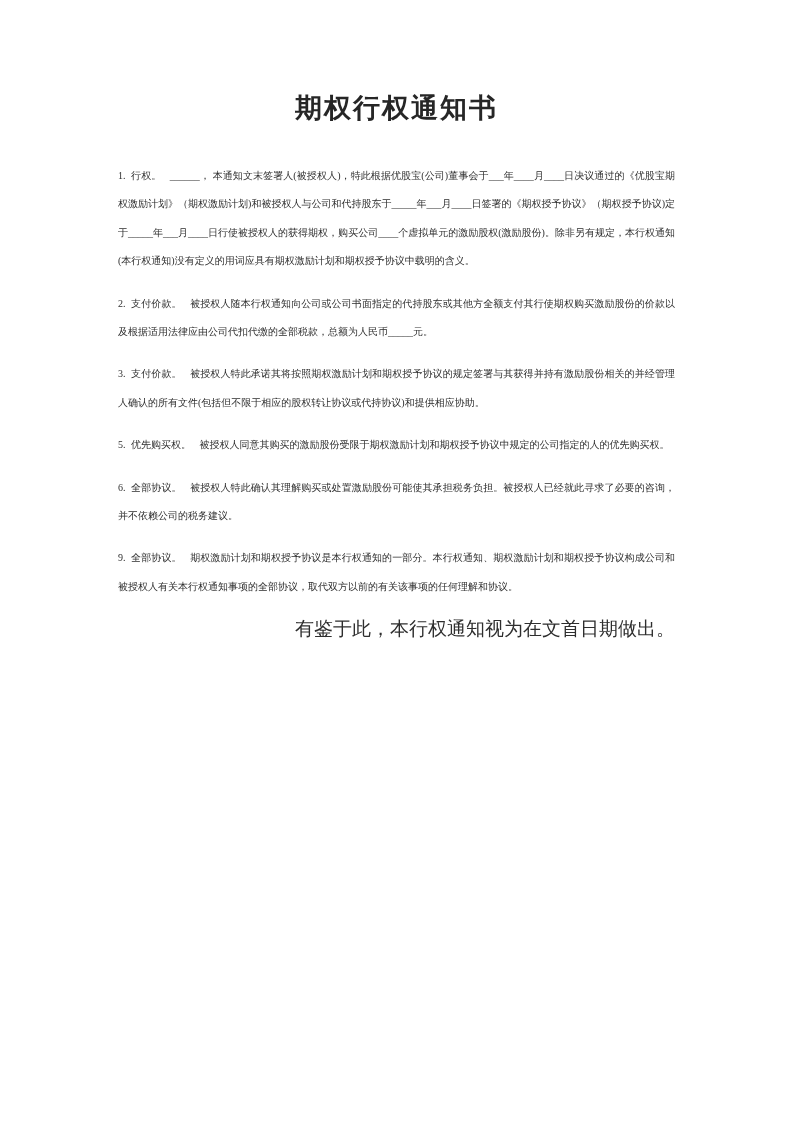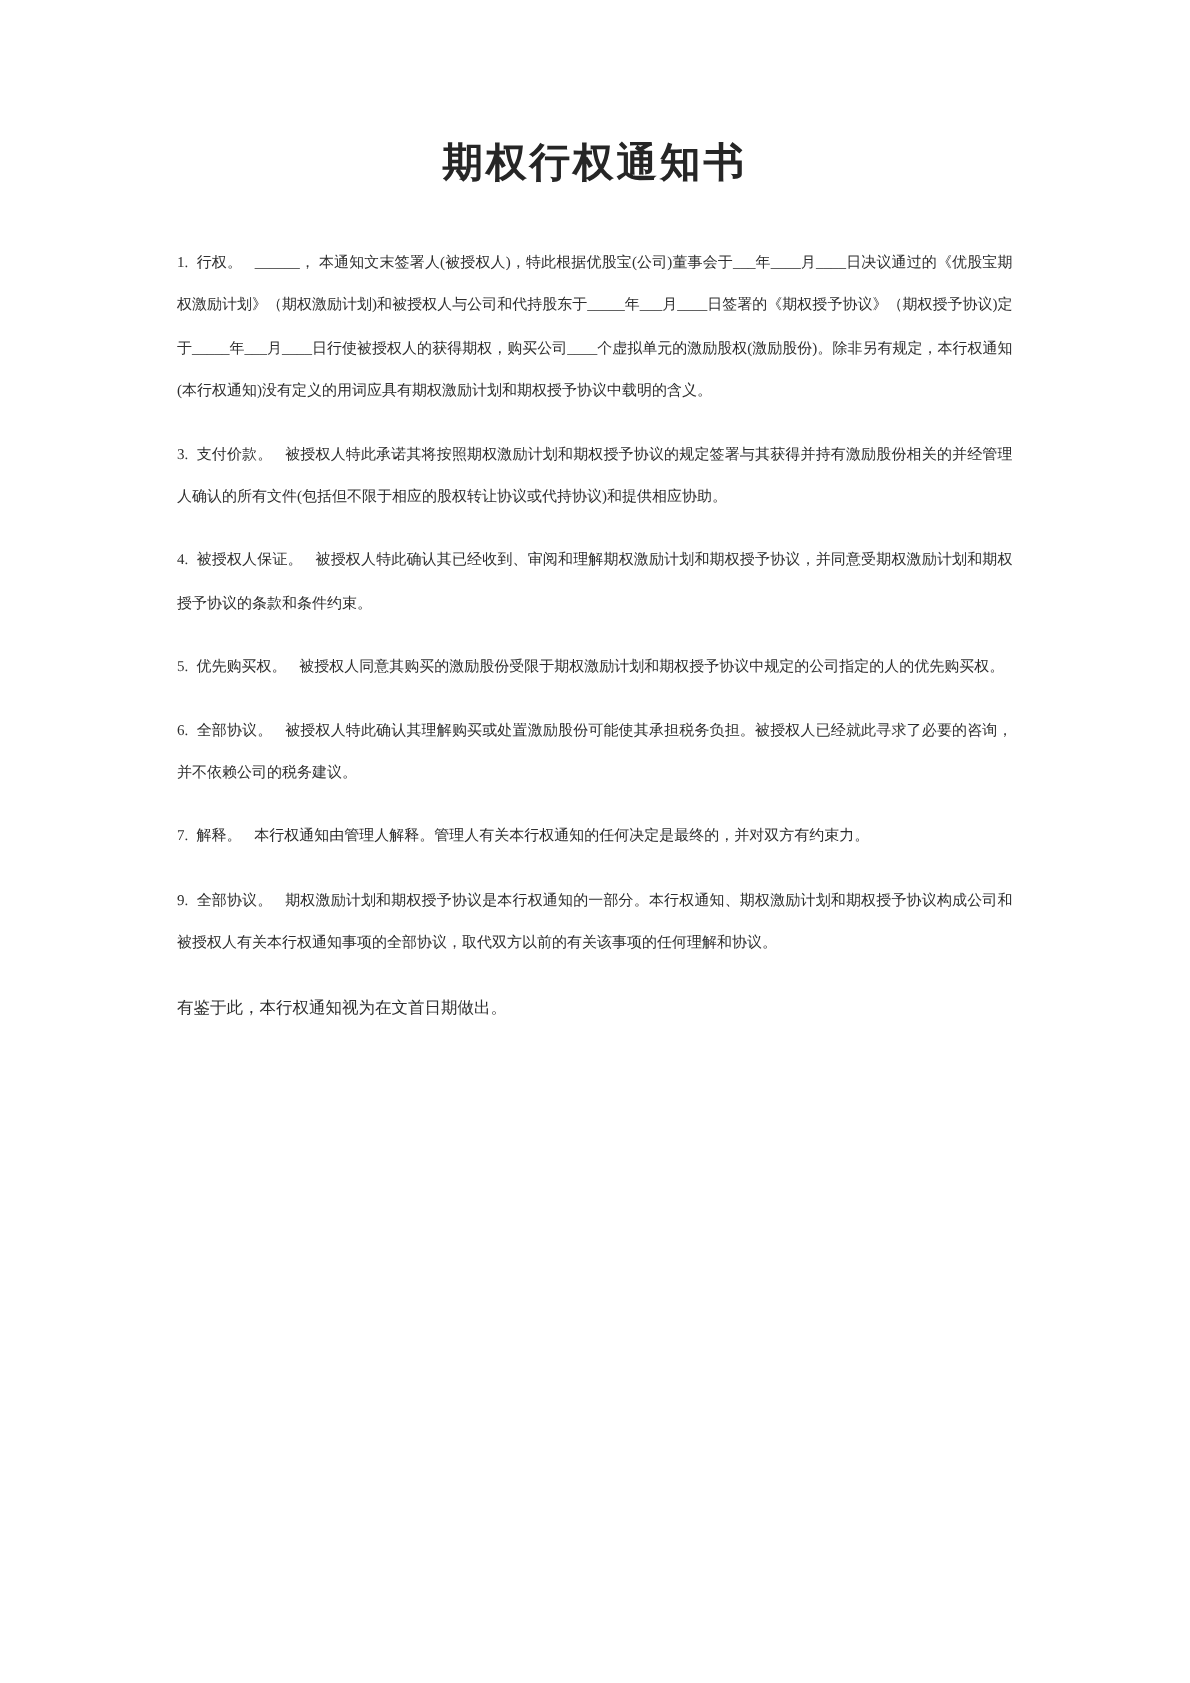--- a/index.html
+++ b/index.html
@@ -38,38 +38,37 @@
     text-justify: inter-ideograph;
     margin: 0 0 14px 0;
   }
   .clause .num {
     margin-right: 0.55em;
   }
   .clause .heading {
     margin-right: 0.85em;
   }
   .closing {
-    font-size: 11px;
+    font-size: 19px;
     line-height: 28.4px;
     margin: 2px 0 0 0;
-    text-align: left;
+    text-align: right;
   }
 </style>
 </head>
 <body>
 
 <div class="page">
   <div class="content">
     <h1 class="doc-title">期权行权通知书</h1>
 
     <div id="clauses">
         <p class="clause"><span class="num">1.</span><span class="heading">行权。</span><span class="body">______， 本通知文末签署人(被授权人)，特此根据优股宝(公司)董事会于___年____月____日决议通过的《优股宝期权激励计划》（期权激励计划)和被授权人与公司和代持股东于_____年___月____日签署的《期权授予协议》（期权授予协议)定于_____年___月____日行使被授权人的获得期权，购买公司____个虚拟单元的激励股权(激励股份)。除非另有规定，本行权通知(本行权通知)没有定义的用词应具有期权激励计划和期权授予协议中载明的含义。</span></p>
+        <p class="clause"><span class="num">2.</span><span class="heading">支付价款。</span><span class="body">被授权人随本行权通知向公司或公司书面指定的代持股东或其他方全额支付其行使期权购买激励股份的价款以及根据适用法律应由公司代扣代缴的全部税款，总额为人民币_____元。</span></p>
         <p class="clause"><span class="num">3.</span><span class="heading">支付价款。</span><span class="body">被授权人特此承诺其将按照期权激励计划和期权授予协议的规定签署与其获得并持有激励股份相关的并经管理人确认的所有文件(包括但不限于相应的股权转让协议或代持协议)和提供相应协助。</span></p>
-        <p class="clause"><span class="num">4.</span><span class="heading">被授权人保证。</span><span class="body">被授权人特此确认其已经收到、审阅和理解期权激励计划和期权授予协议，并同意受期权激励计划和期权授予协议的条款和条件约束。</span></p>
         <p class="clause"><span class="num">5.</span><span class="heading">优先购买权。</span><span class="body">被授权人同意其购买的激励股份受限于期权激励计划和期权授予协议中规定的公司指定的人的优先购买权。</span></p>
         <p class="clause"><span class="num">6.</span><span class="heading">全部协议。</span><span class="body">被授权人特此确认其理解购买或处置激励股份可能使其承担税务负担。被授权人已经就此寻求了必要的咨询，并不依赖公司的税务建议。</span></p>
-        <p class="clause"><span class="num">7.</span><span class="heading">解释。</span><span class="body">本行权通知由管理人解释。管理人有关本行权通知的任何决定是最终的，并对双方有约束力。</span></p>
         <p class="clause"><span class="num">9.</span><span class="heading">全部协议。</span><span class="body">期权激励计划和期权授予协议是本行权通知的一部分。本行权通知、期权激励计划和期权授予协议构成公司和被授权人有关本行权通知事项的全部协议，取代双方以前的有关该事项的任何理解和协议。</span></p>
       </div>
 
     <p class="closing">有鉴于此，本行权通知视为在文首日期做出。</p>
   </div>
 </div>
 
 </body></html>

